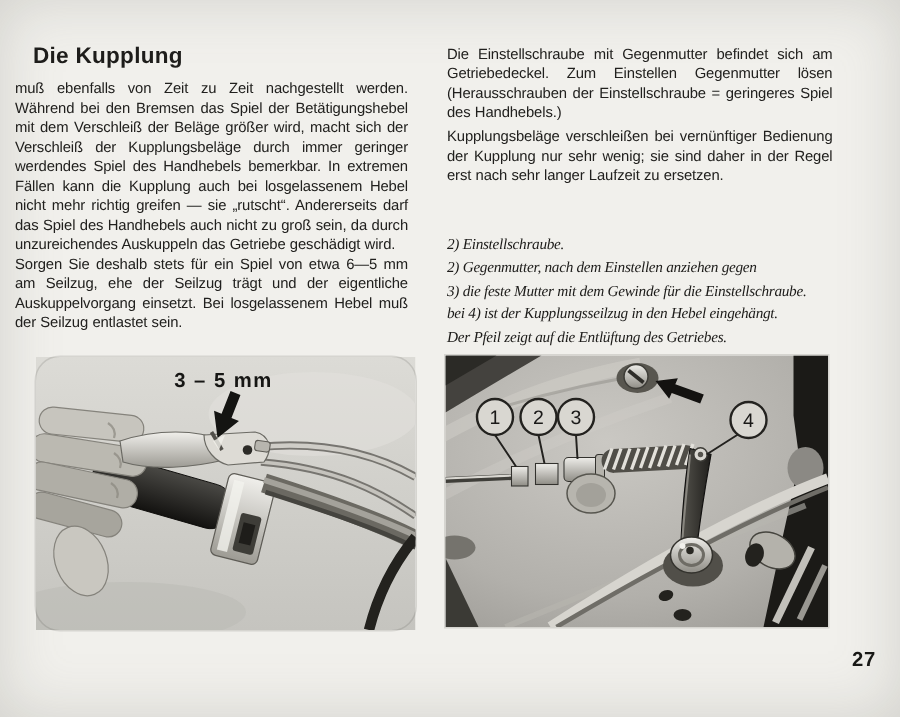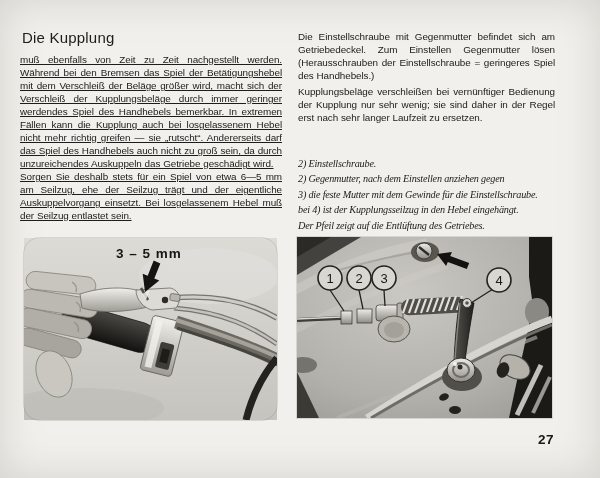--- a/index.html
+++ b/index.html
@@ -4,41 +4,41 @@
 <style>
   html,body{margin:0;padding:0;background:#e9e8e4;}
   .page{
     position:relative;width:600px;height:478px;overflow:hidden;
     background:#f1f0ec;
     box-shadow:inset 0 0 40px rgba(120,118,110,0.25);
     font-family:"Liberation Sans",sans-serif;color:#1e1d1b;
   }
   .heading{
     position:absolute;left:22px;top:29px;width:262px;
-    font-size:15px;font-weight:normal;letter-spacing:0.2px;
+    font-size:15px;font-weight:bold;letter-spacing:0.2px;
   }
   .bodytext p{
     margin:0;font-size:9.9px;line-height:13px;text-align:justify;
     letter-spacing:-0.08px;word-spacing:0.2px;color:#21201e;
   }
-  .left-text{position:absolute;left:20px;top:53px;width:262px;text-decoration:underline;}
+  .left-text{position:absolute;left:10px;top:53px;width:262px;}
   .right-text{position:absolute;left:298px;top:30px;width:257px;}
   .right-text p{margin-bottom:3px;}
   .caption{
     position:absolute;left:298px;top:156px;width:262px;
     font-family:"Liberation Serif",serif;font-style:italic;
     font-size:10.2px;line-height:15.4px;letter-spacing:-0.2px;color:#1c1b19;
   }
   .caption div{white-space:nowrap;}
   .photo{position:absolute;outline:1px solid rgba(60,58,52,0.15);}
   .photo-left{left:24px;top:238px;width:253px;height:182px;border-radius:16px;}
   .photo-right{left:297px;top:237px;width:255px;height:181px;}
   .photo svg{display:block;width:100%;height:100%;}
   .page-number{
-    position:absolute;left:538px;top:432px;
+    position:absolute;left:568px;top:432px;
     font-size:13.5px;font-weight:bold;letter-spacing:0.5px;color:#181816;
   }
 </style>
 </head>
 <body>
 
 <div class="page">
 
   <div class="heading">Die Kupplung</div>
 

